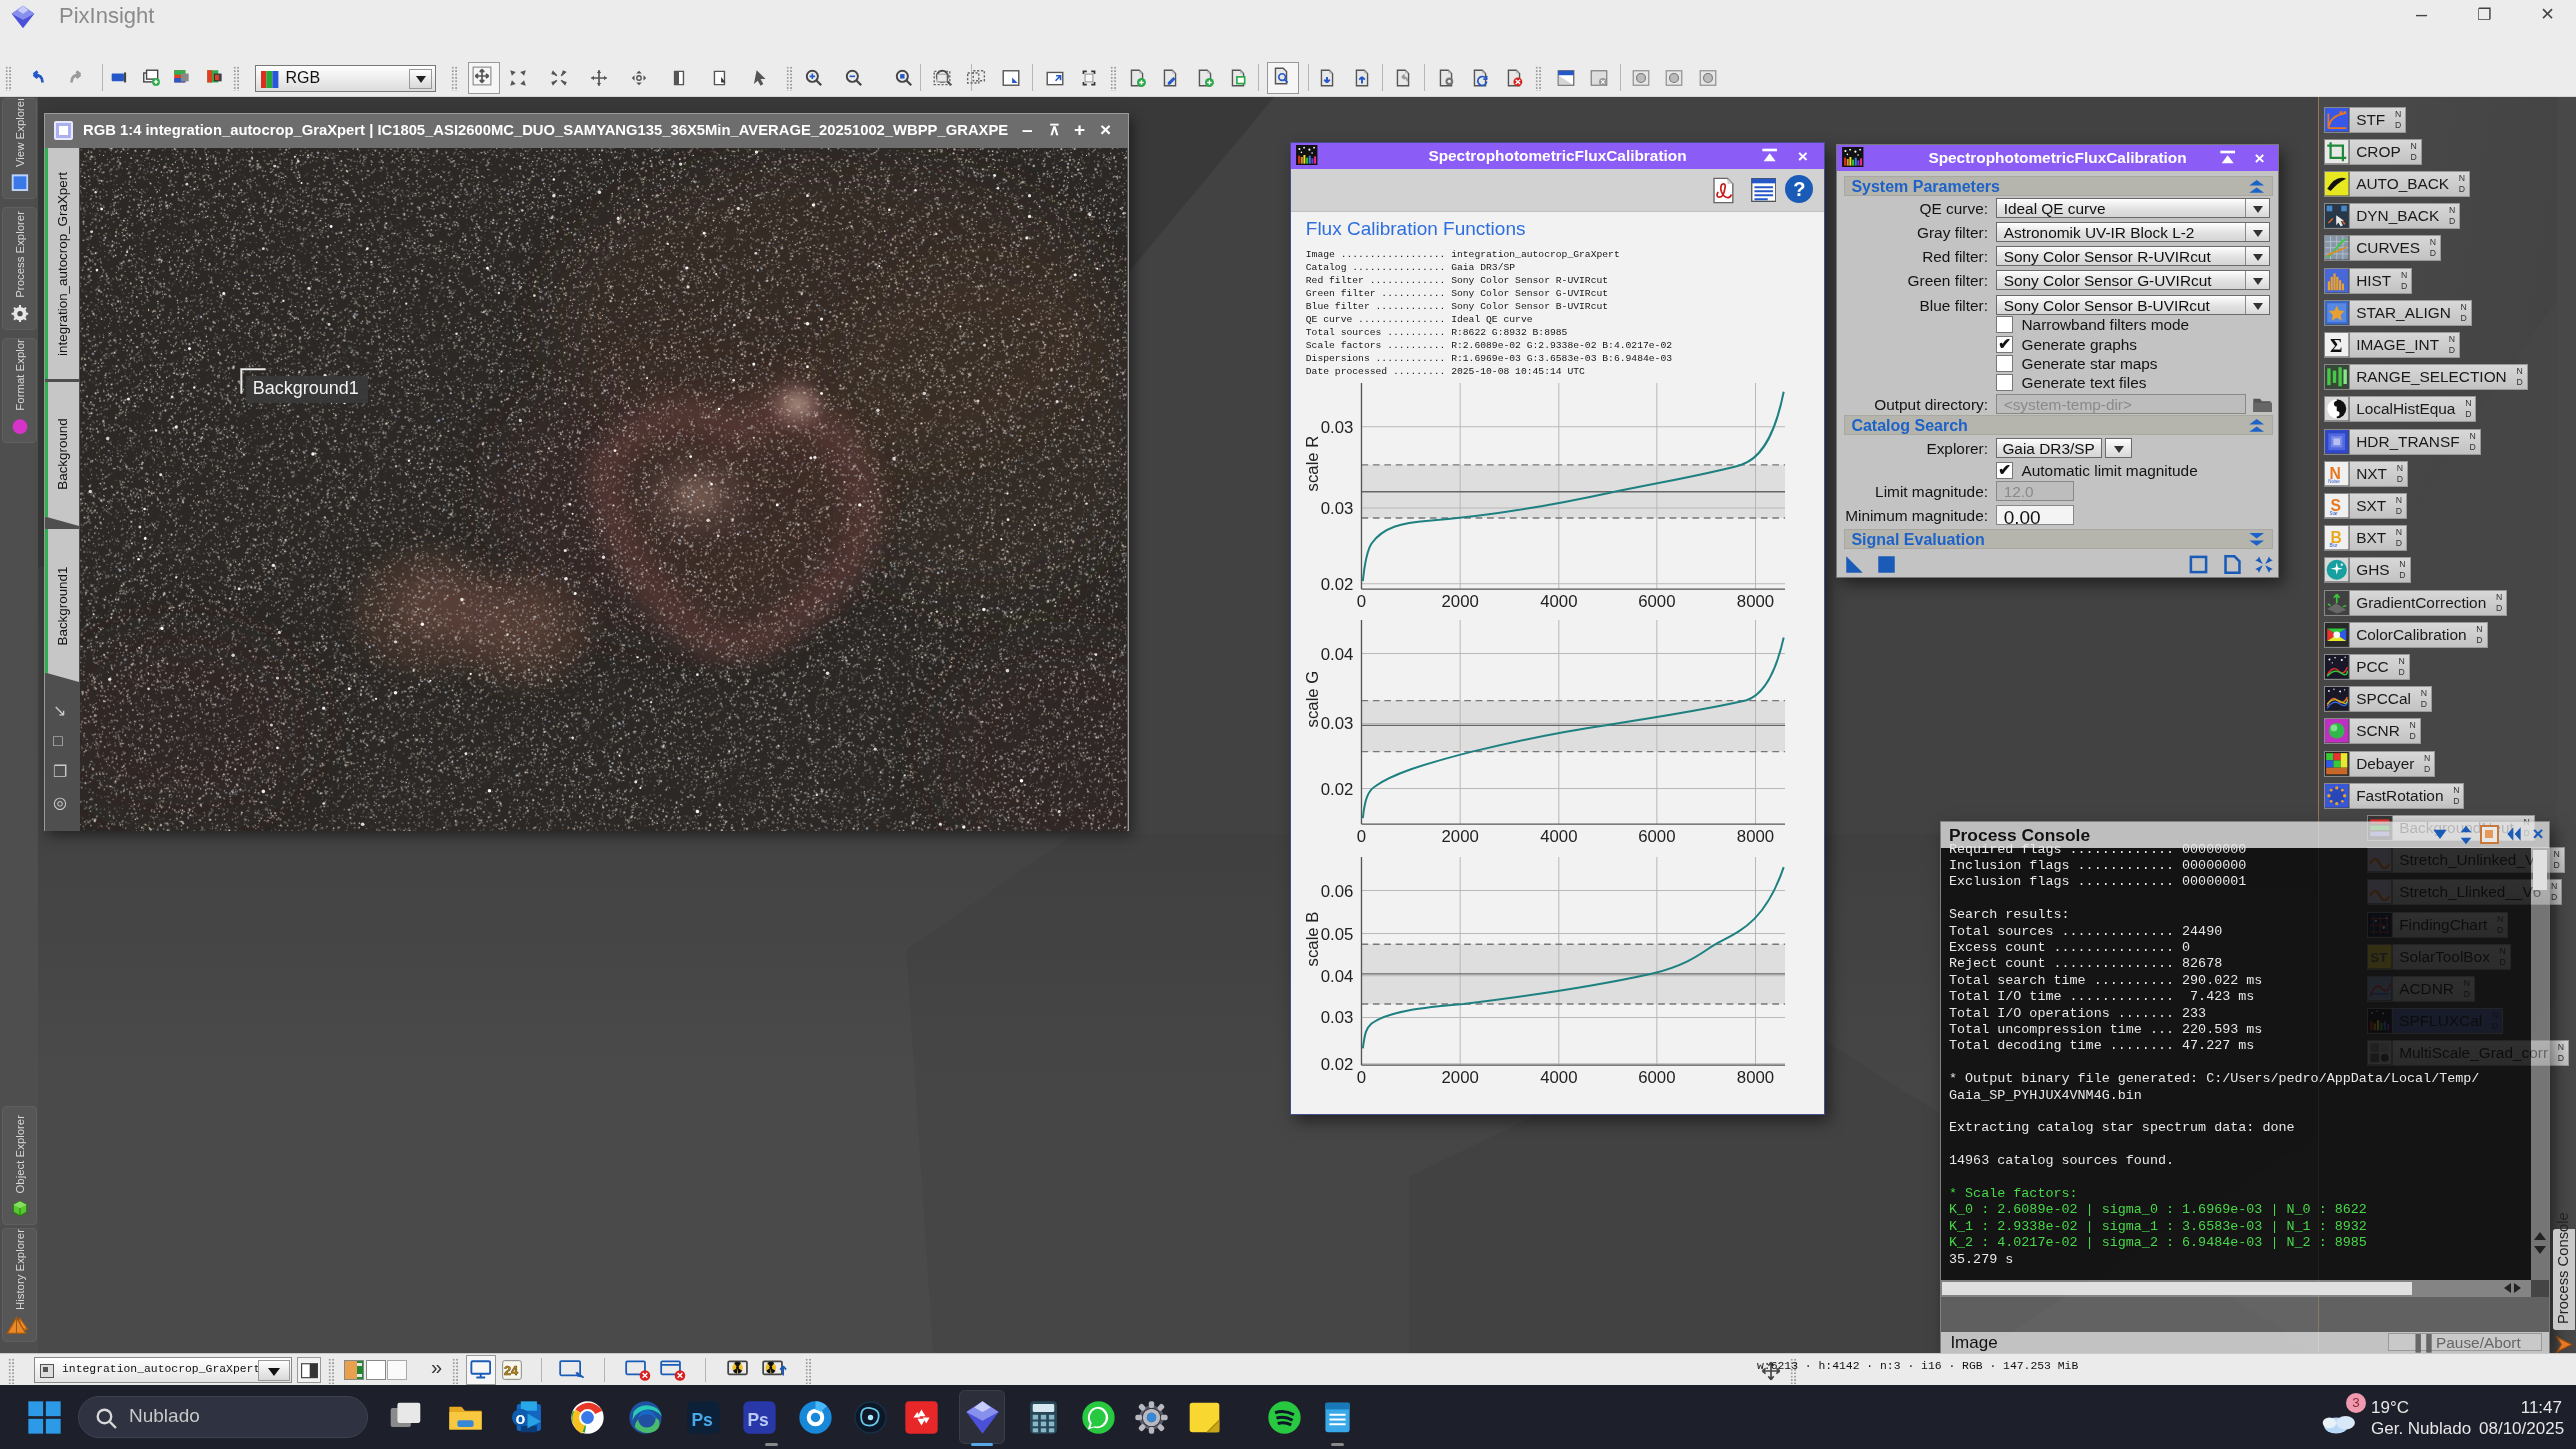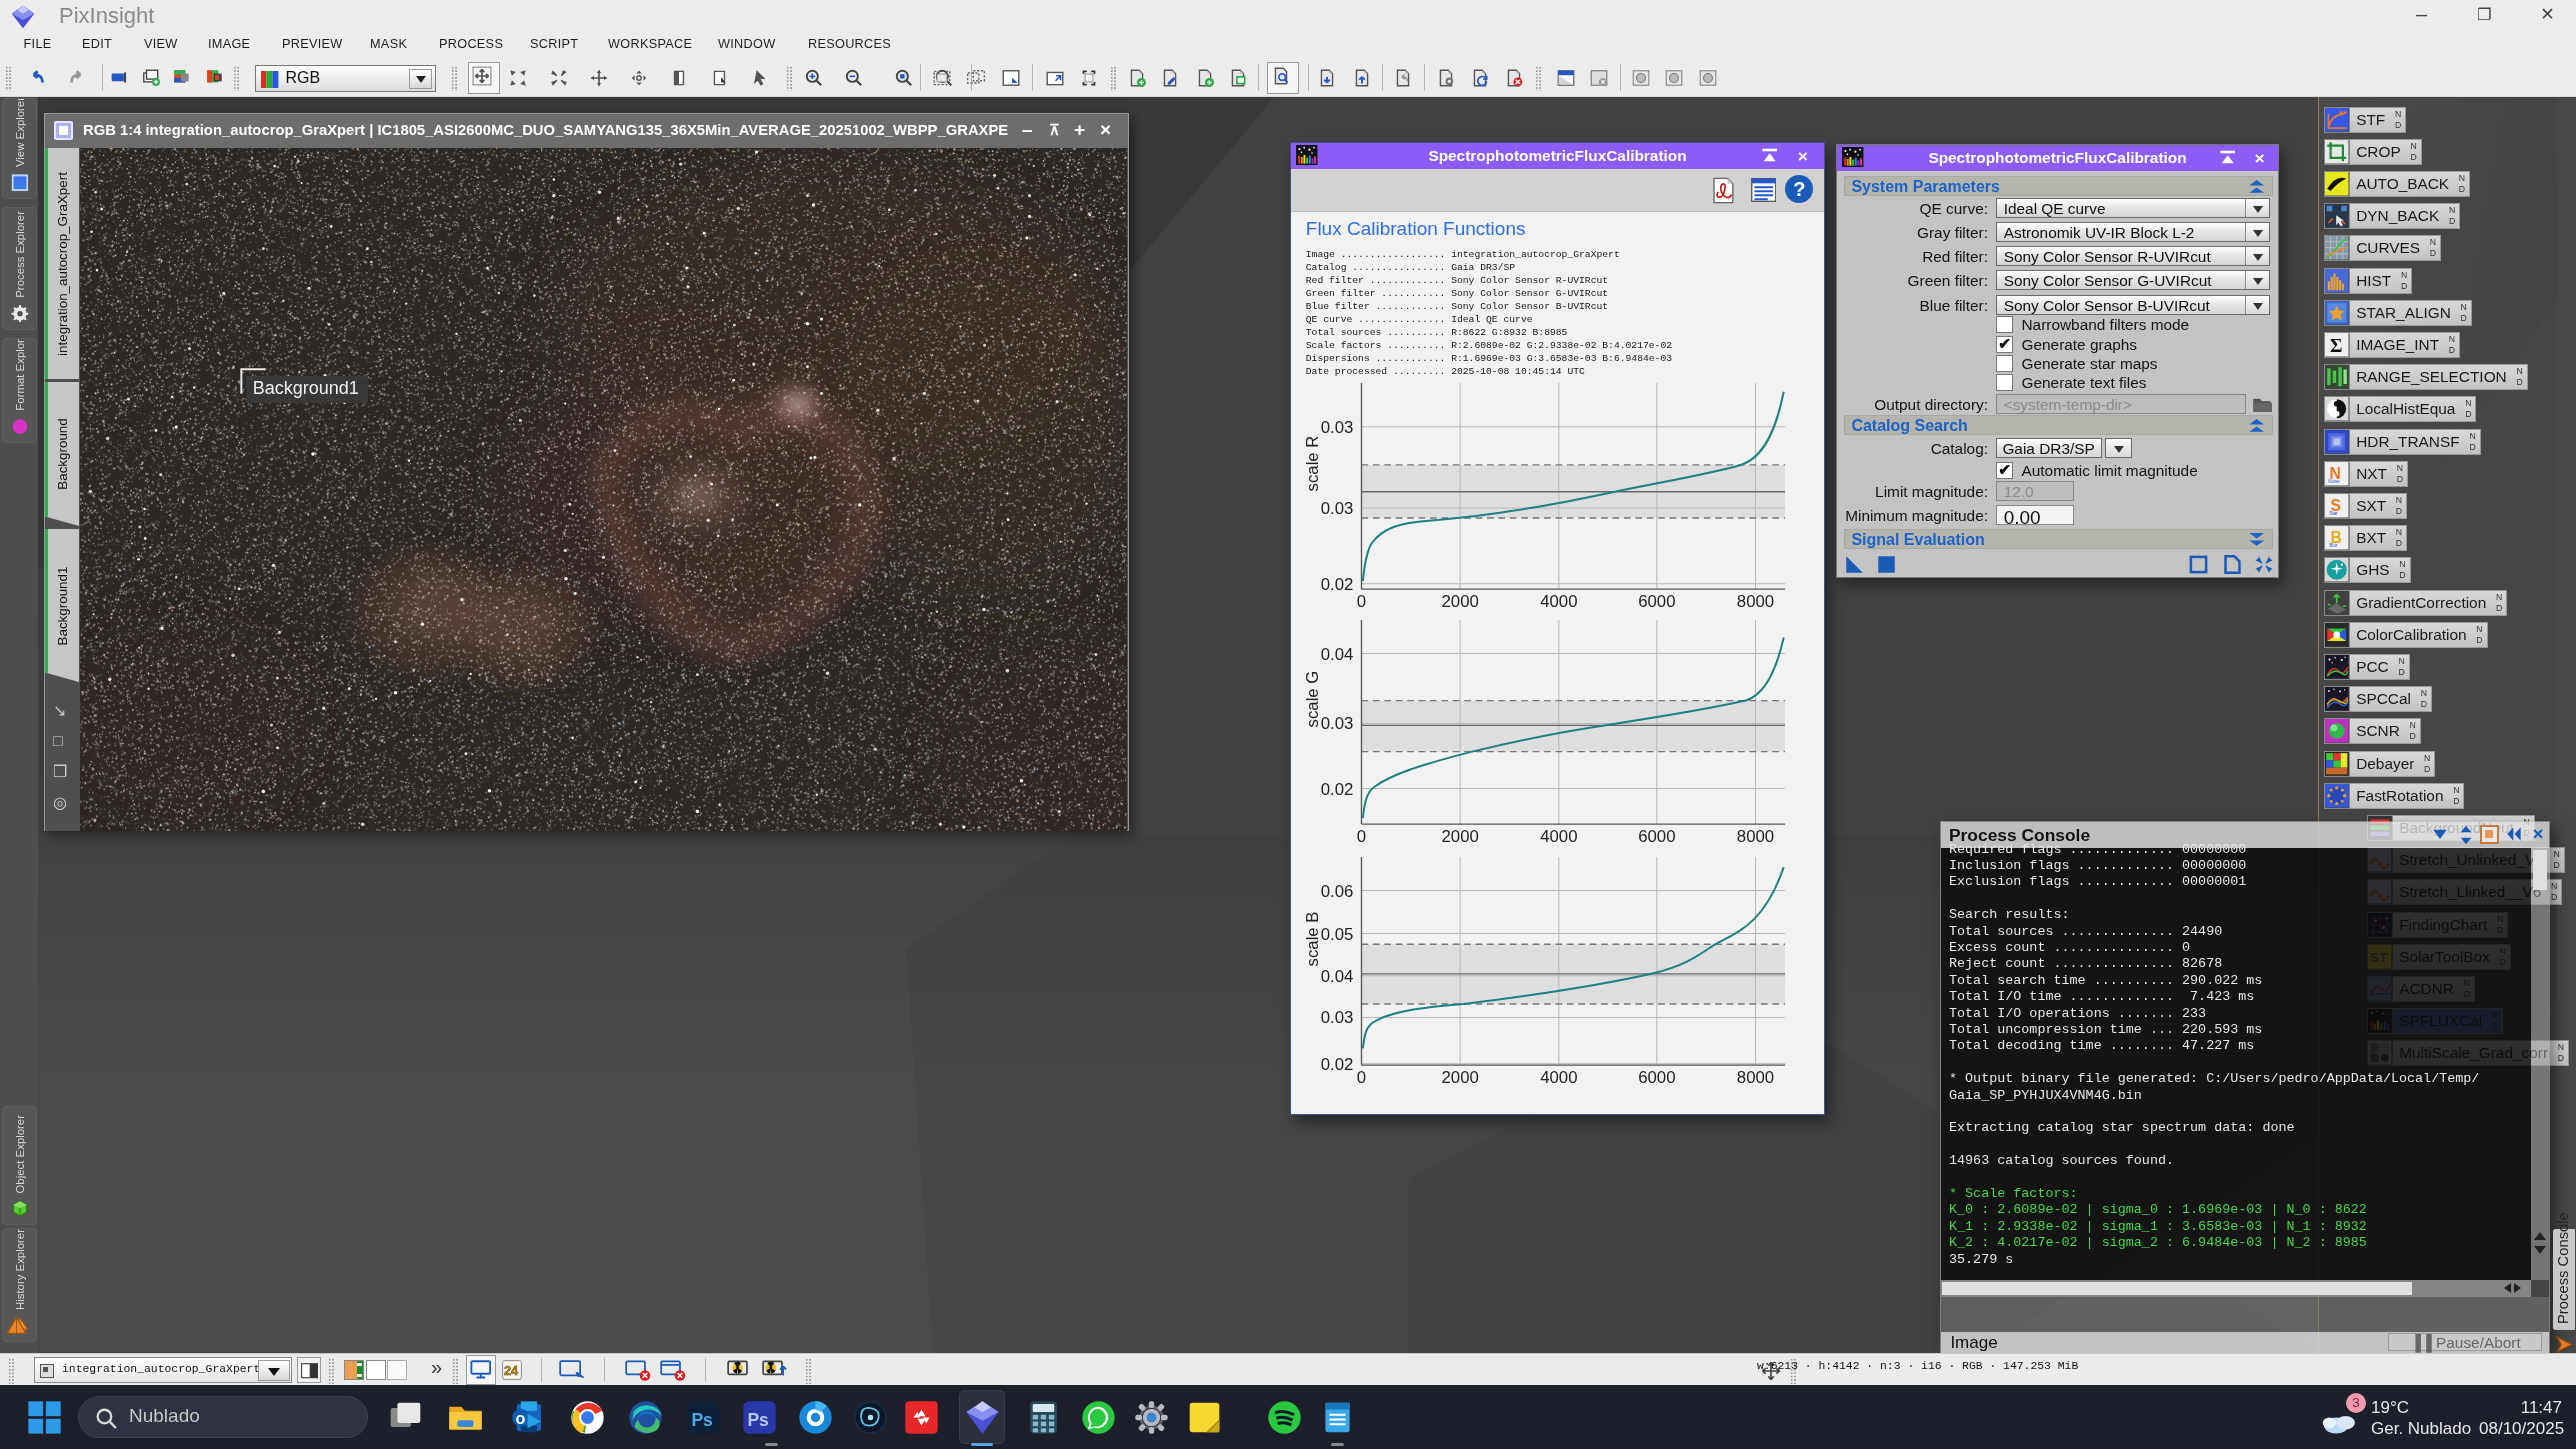--- a/index.html
+++ b/index.html
@@ -92,33 +92,20 @@
     <div id="chrome">
 <svg id="applogo" viewBox="0 0 36 36">
         <polygon points="18,1 35,13 18,35 1,13" fill="#4a50d8"></polygon>
         <polygon points="18,1 35,13 18,22 1,13" fill="#8890ee"></polygon>
         <polygon points="18,1 26,8 18,13 10,8" fill="#c8ccf8"></polygon>
       </svg>
 <div id="apptitle">PixInsight</div>
 <div class="wbtn" style="left:2410px">–</div>
 <div class="wbtn" style="left:2473px;font-size:16px">❐</div>
 <div class="wbtn" style="left:2536px;font-size:17.4px">✕</div>
-<div id="menubar">
-        <div class="mi" style="left:23.5px">FILE</div>
-        <div class="mi" style="left:82px">EDIT</div>
-        <div class="mi" style="left:144px">VIEW</div>
-        <div class="mi" style="left:208px">IMAGE</div>
-        <div class="mi" style="left:282px">PREVIEW</div>
-        <div class="mi" style="left:370px">MASK</div>
-        <div class="mi" style="left:439px">PROCESS</div>
-        <div class="mi" style="left:530px">SCRIPT</div>
-        <div class="mi" style="left:608px">WORKSPACE</div>
-        <div class="mi" style="left:718px">WINDOW</div>
-        <div class="mi" style="left:808px">RESOURCES</div>
-      </div>
       <div id="toolbar">
         <div class="tdots" style="left:5.4px"></div>
         <div class="tbi" style="left:27px"><svg viewBox="0 0 36 36" width="20" height="20">
             <path d="M28 26 Q28 12 12 12 M12 12 l7-6 M12 12 l7 6" stroke="#2458c8" stroke-width="5" fill="none"></path>
           </svg></div>
         <div class="tbi" style="left:67px"><svg viewBox="0 0 36 36" width="20" height="20">
             <path d="M8 26 Q8 12 24 12 M24 12 l-7-6 M24 12 l-7 6" stroke="#9a9a9a" stroke-width="5" fill="none"></path>
           </svg></div>
         <div class="tsep" style="left:102px"></div>
         <div class="tbi" style="left:110px"><svg viewBox="0 0 36 36" width="20" height="20">
@@ -2473,21 +2460,21 @@
         <path d="M2 4h10l3 4h13v16H2z" fill="#555"></path>
         <path d="M2 10h28v14H2z" fill="#666"></path>
       </svg>
       <div class="shead" style="top:270px">
         <div class="t">Catalog Search</div>
         <svg class="ar" style="top:2.7px" width="17.4" height="14.8" viewBox="0 0 26 22">
           <polygon points="13,0 24,8 2,8" fill="#1c62c8"></polygon>
           <polygon points="13,11 24,19 2,19" fill="#1c62c8"></polygon>
         </svg>
       </div>
-      <div class="slabel" style="top:295px;left:0;width:151px">Catalog:</div>
+      <div class="slabel" style="top:295px;left:0;width:151px">Explorer:</div>
       <div class="combo" style="top:293px;left:159px;width:106px;padding-left:5.4px">Gaia DR3/SP</div>
       <div style="position:absolute;left:268px;top:293px;width:27px;height:20px;border:0.7px solid #6a6a6a;background:linear-gradient(#fdfdfd,#d8d8d8)">
         <div style="position:absolute;left:8px;top:7.4px;border:5.4px solid transparent;border-top:7.4px solid #333"></div>
       </div>
       <div class="cbrow" style="top:317px;left:159px">
         <div class="cbx on"></div>
         <div class="lb">Automatic limit magnitude</div>
       </div>
       <div class="slabel" style="top:338px;left:0;width:151px">Limit magnitude:</div>
       <div style="position:absolute;left:159px;top:336px;width:78px;height:20px;background:#bdbdbd;border:0.7px solid #888;font-size:15.4px;color:#8a8a8a;padding:0.7px 0 0 6.7px">12.0</div>

